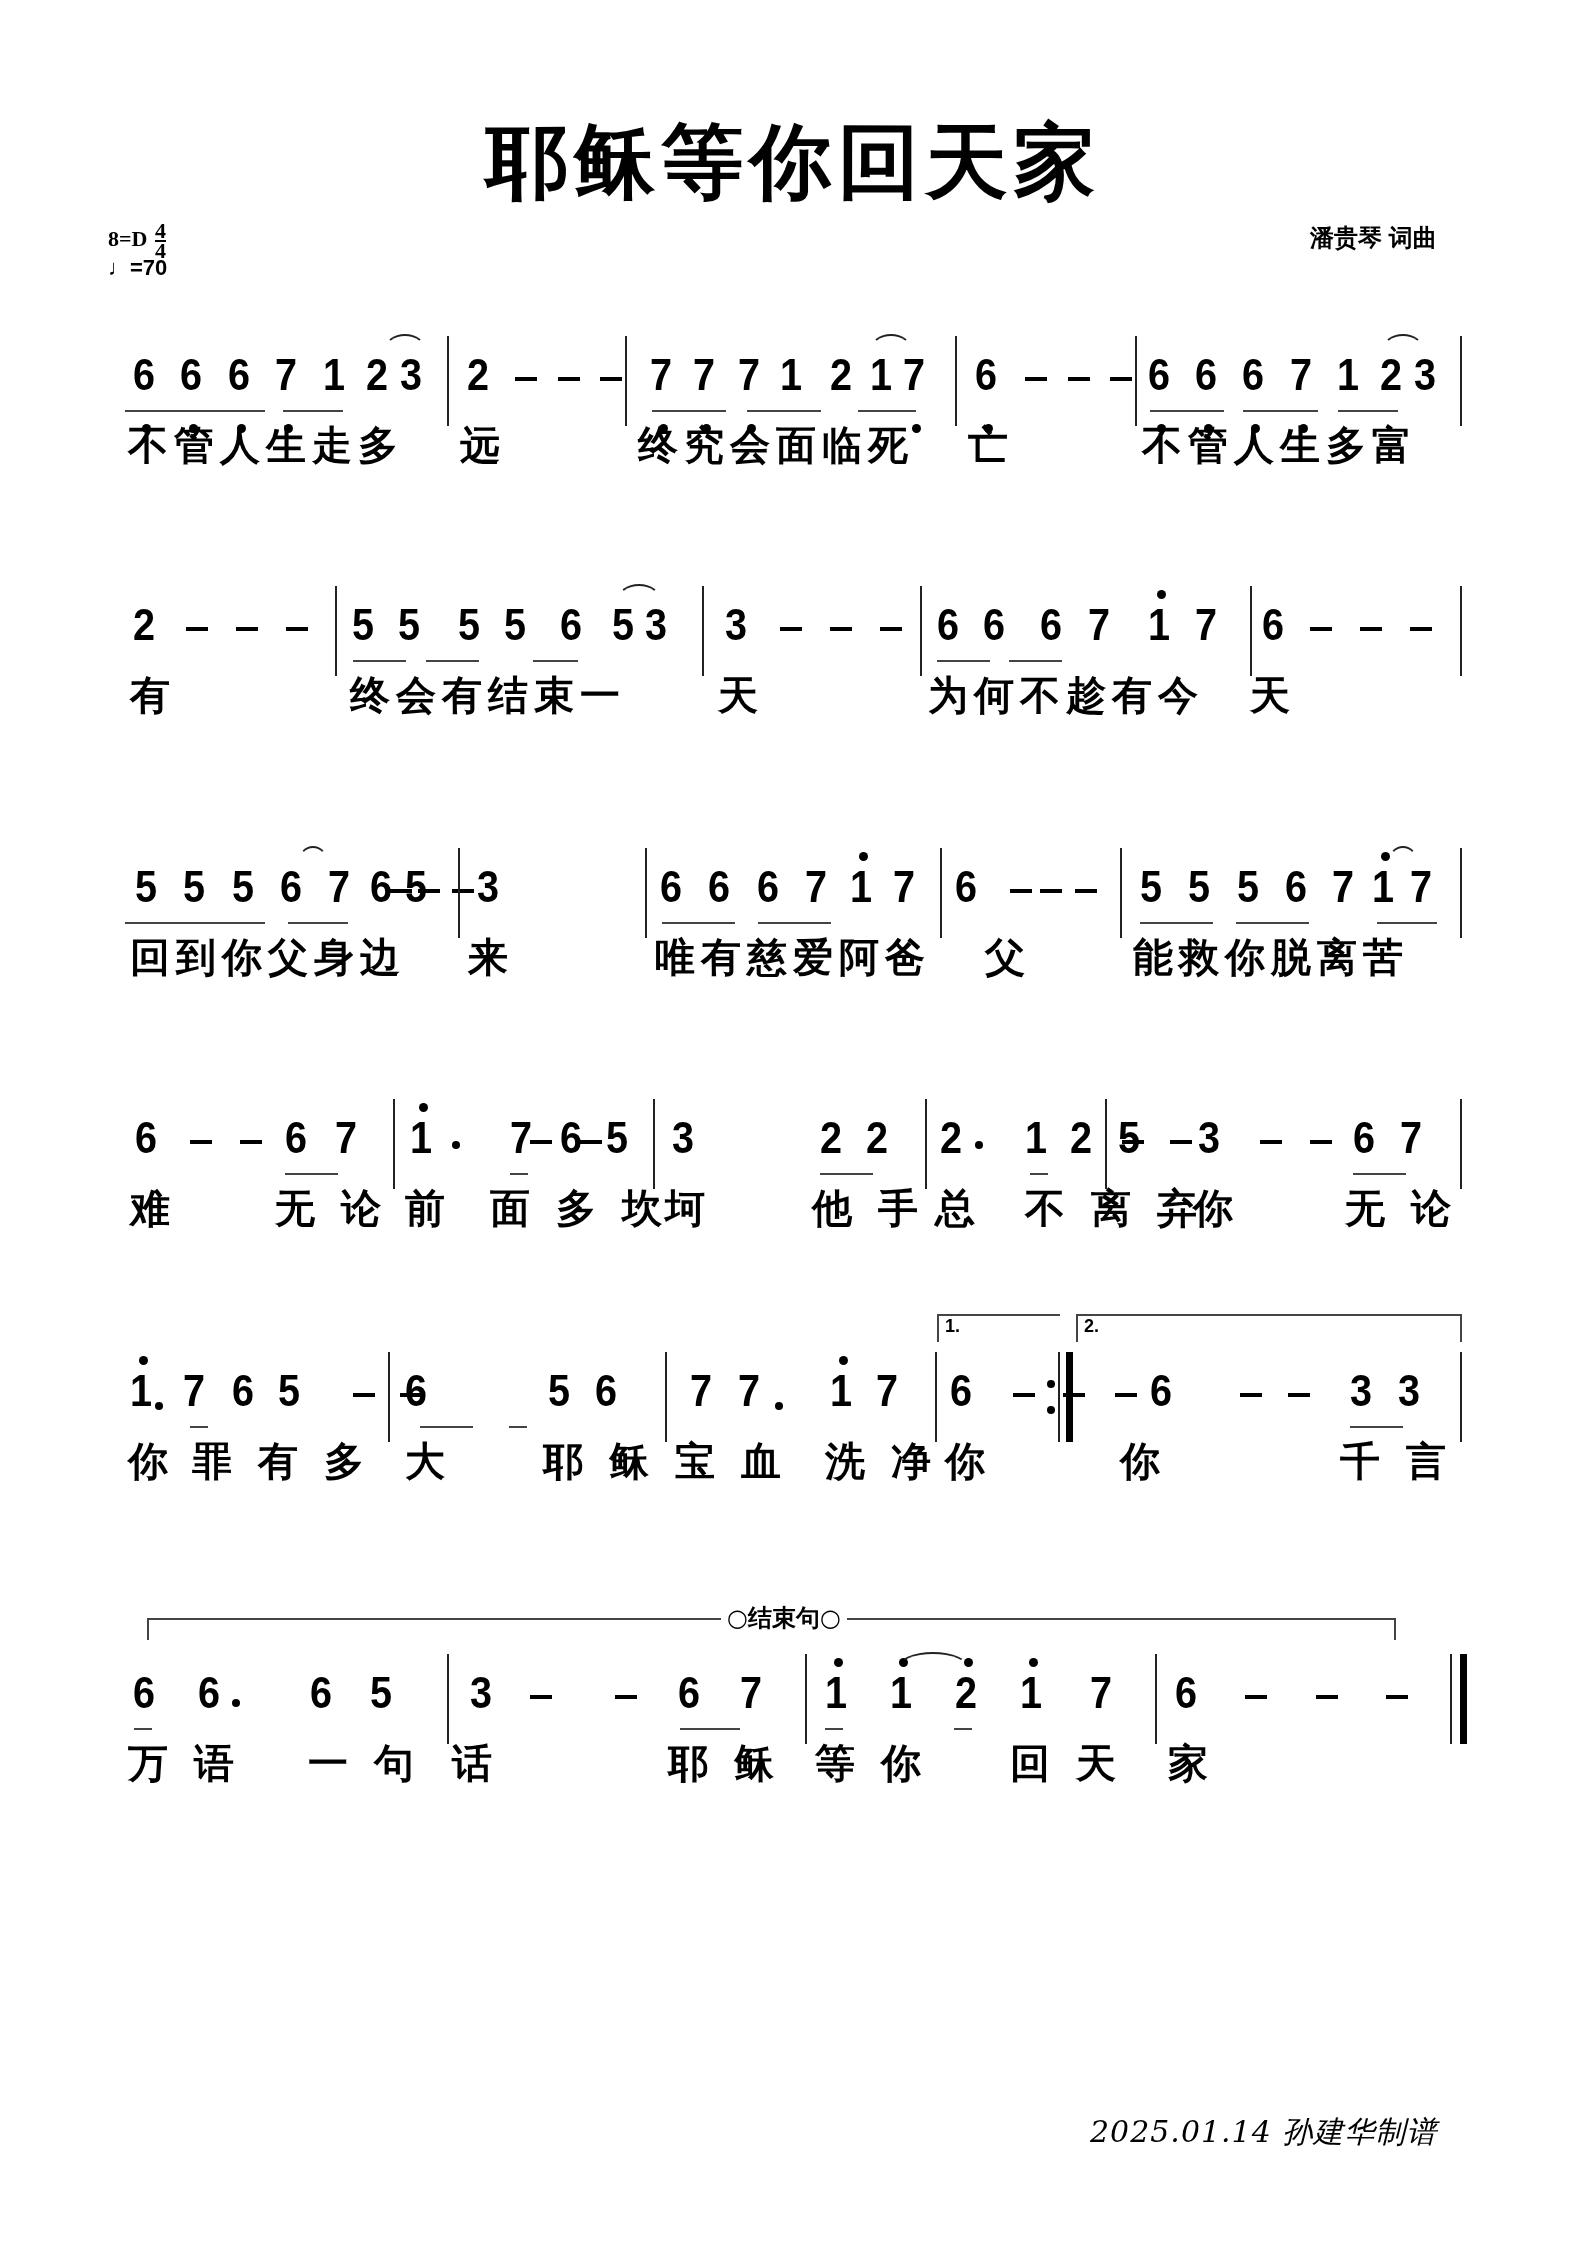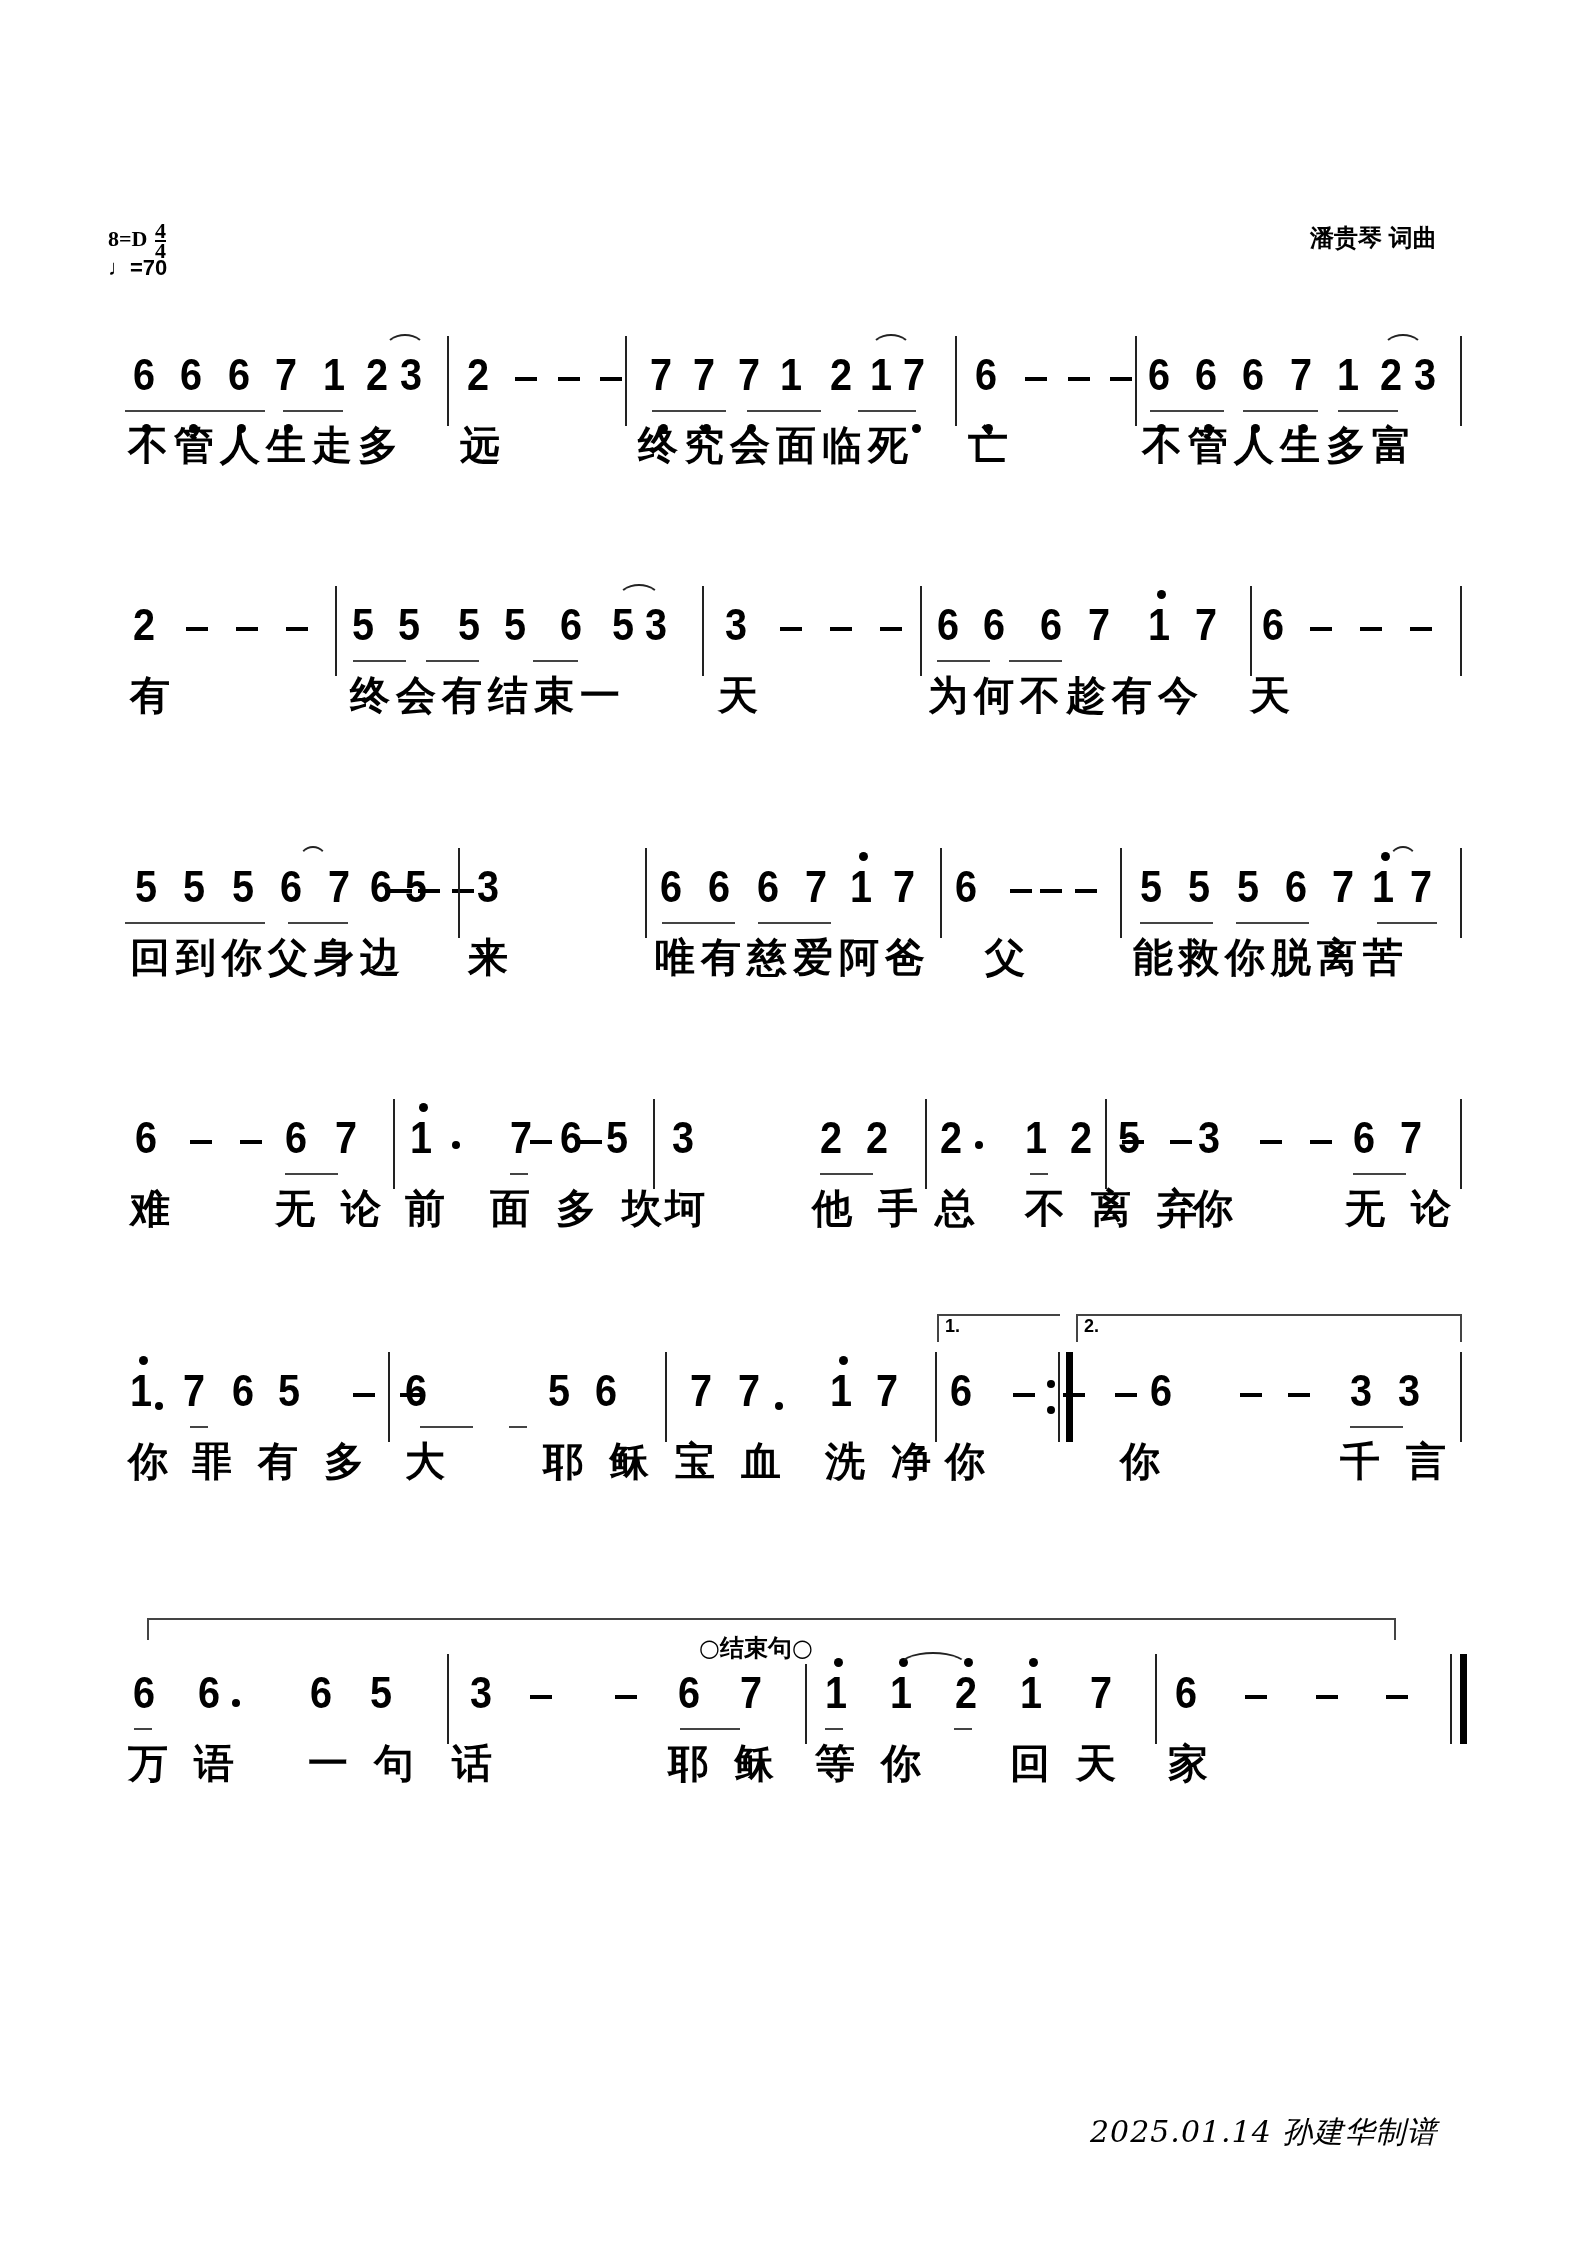--- a/index.html
+++ b/index.html
@@ -29,20 +29,21 @@
   .volta.right{border-right:2px solid #444;}
   .volta span{position:absolute;left:6px;top:0px;font-size:18px;font-weight:bold;}
   .endbracket{position:absolute;border-top:2px solid #444;border-left:2px solid #444;border-right:2px solid #444;height:20px;}
   .endlabel{position:absolute;background:#fff;padding:0 6px;font-family:"DejaVu Serif",serif;font-size:24px;font-weight:bold;top:-18px;}
   .footer{position:absolute;left:1090px;top:2112px;font-family:"DejaVu Serif",serif;font-style:italic;font-size:30px;letter-spacing:1px;}
 </style>
 </head>
 <body>
 
 <div id="page">
+  <div class="title">耶稣等你回天家</div>
 
   <div class="meta key">
     <span>8=D</span>
     <span class="ts">
       <span class="num">4</span>
       <span>4</span>
     </span>
   </div>
   <div class="meta tempo">♩=70</div>
   <div class="meta author">潘贵琴 词曲</div>
@@ -385,21 +386,21 @@
       <div class="dash" style="left: 615px; top: 1695px;"></div>
       <div class="dash" style="left: 1245px; top: 1695px;"></div>
       <div class="dash" style="left: 1316px; top: 1695px;"></div>
       <div class="dash" style="left: 1386px; top: 1695px;"></div>
       <div class="bar" style="left: 447px; top: 1654px; height: 90px;"></div>
       <div class="bar" style="left: 805px; top: 1654px; height: 90px;"></div>
       <div class="bar" style="left: 1155px; top: 1654px; height: 90px;"></div>
       <div class="bar" style="left: 1450px; top: 1654px; height: 90px;"></div>
       <div class="bar thick" style="left: 1460px; top: 1654px; height: 90px;"></div>
       <div class="endbracket" style="left: 147px; top: 1618px; width: 1245px;">
-        <div class="endlabel" style="left: 544px; margin-top: 30px;">○结束句○</div>
+        <div class="endlabel" style="left: 572px;">○结束句○</div>
       </div>
       <div class="lyric" style="left: 128px; top: 1740px;">万</div>
       <div class="lyric" style="left: 194px; top: 1740px;">语</div>
       <div class="lyric" style="left: 308px; top: 1740px;">一</div>
       <div class="lyric" style="left: 374px; top: 1740px;">句</div>
       <div class="lyric" style="left: 452px; top: 1740px;">话</div>
       <div class="lyric" style="left: 668px; top: 1740px;">耶</div>
       <div class="lyric" style="left: 734px; top: 1740px;">稣</div>
       <div class="lyric" style="left: 815px; top: 1740px;">等</div>
       <div class="lyric" style="left: 881px; top: 1740px;">你</div>

